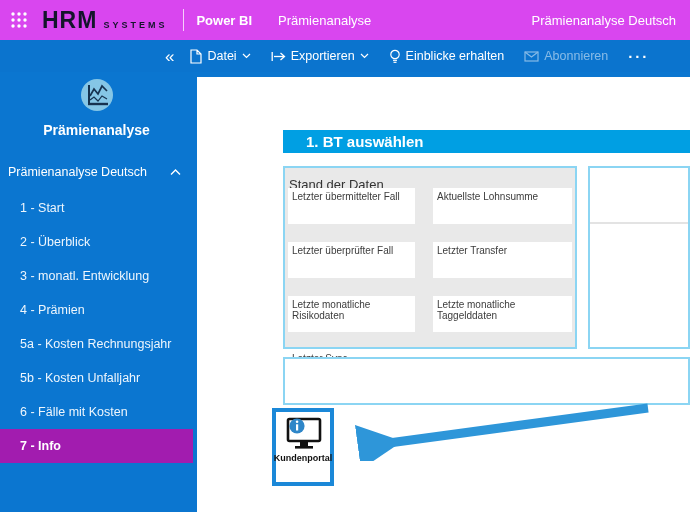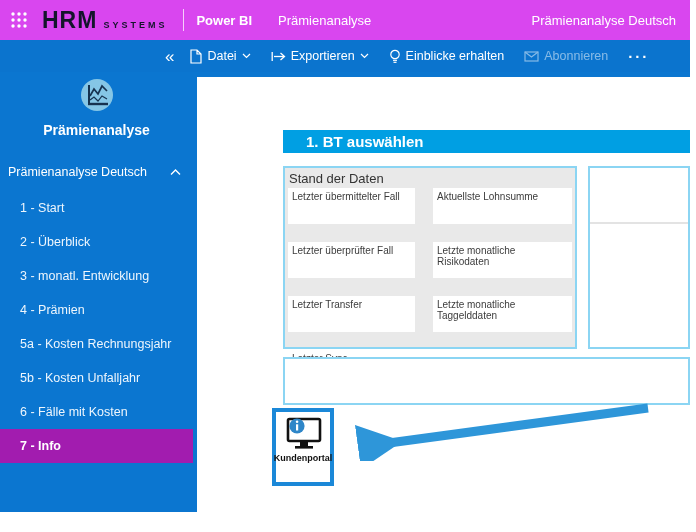--- a/index.html
+++ b/index.html
@@ -39,21 +39,21 @@
   .nav-item.selected { background:#a21caf; font-weight:700; color:#fff; }
 
   .canvas { flex:1; background:#fff; border-top:5px solid #0b76d0; border-left:4px solid #0b76d0;
     position:relative; }
 
   .banner { position:absolute; left:86px; right:0; top:53px; height:23px; background:#009fe3;
     color:#fff; font-size:15px; font-weight:700; line-height:23px; padding-left:23px; }
 
   .stand-box { position:absolute; left:86px; top:89px; width:294px; height:183px;
     background:#e9e9e9; border:2px solid #8bd5f3; }
-  .stand-title { font-size:13px; color:#333; padding:3px 0 0 4px; height:20px; }
+  .stand-title { font-size:13px; color:#333; padding:9px 0 0 4px; height:20px; }
   .stand-grid { display:grid; grid-template-columns:127px 1fr; gap:18px; padding:0 3px; }
   .cell { background:#fff; height:36px; font-size:10px; color:#3c3c3c; padding:3px 4px; }
 
   .right-box { position:absolute; left:391px; right:0; top:89px; height:183px;
     background:#fff; border:2px solid #8bd5f3; }
   .right-box .divider { position:absolute; left:0; right:0; top:54px; height:2px; background:#e3e3e3; }
 
   .wide-box { position:absolute; left:86px; right:0; top:280px; height:48px;
     background:#fff; border:2px solid #8bd5f3; }
 
@@ -171,22 +171,22 @@
     <div class="canvas">
 
       <div class="banner">1. BT auswählen</div>
 
       <div class="stand-box">
         <div class="stand-title">Stand der Daten</div>
         <div class="stand-grid">
             <div class="cell">Letzter übermittelter Fall</div>
             <div class="cell">Aktuellste Lohnsumme</div>
             <div class="cell">Letzter überprüfter Fall</div>
+            <div class="cell">Letzter Transfer</div>
             <div class="cell">Letzte monatliche Risikodaten</div>
-            <div class="cell">Letzter Transfer</div>
             <div class="cell">Letzte monatliche Taggelddaten</div>
             <div class="cell">Letzter Sync</div>
           </div>
       </div>
 
       <div class="right-box">
         <div class="divider"></div>
       </div>
 
       <div class="wide-box"></div>

